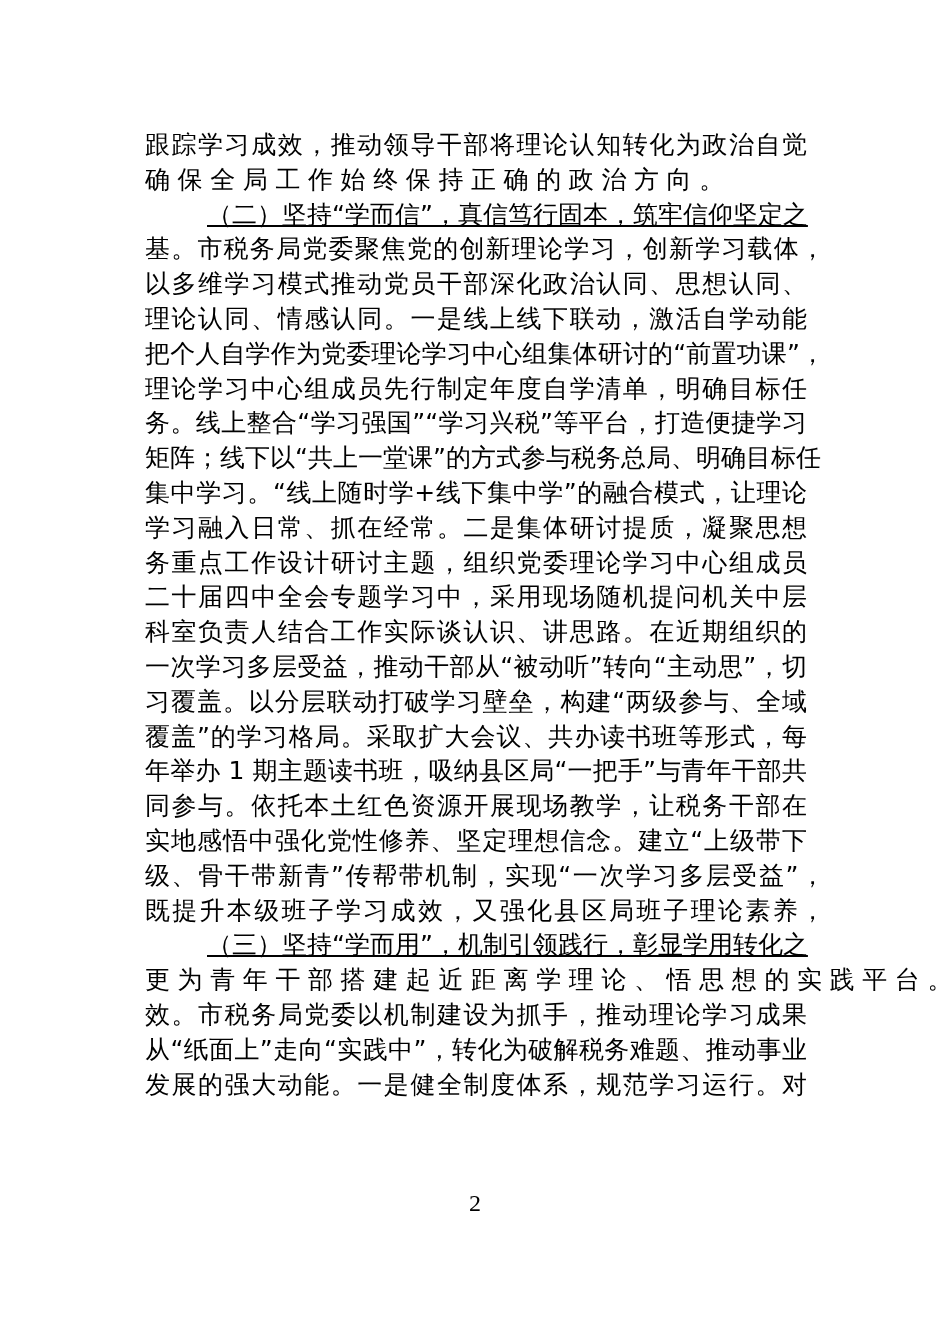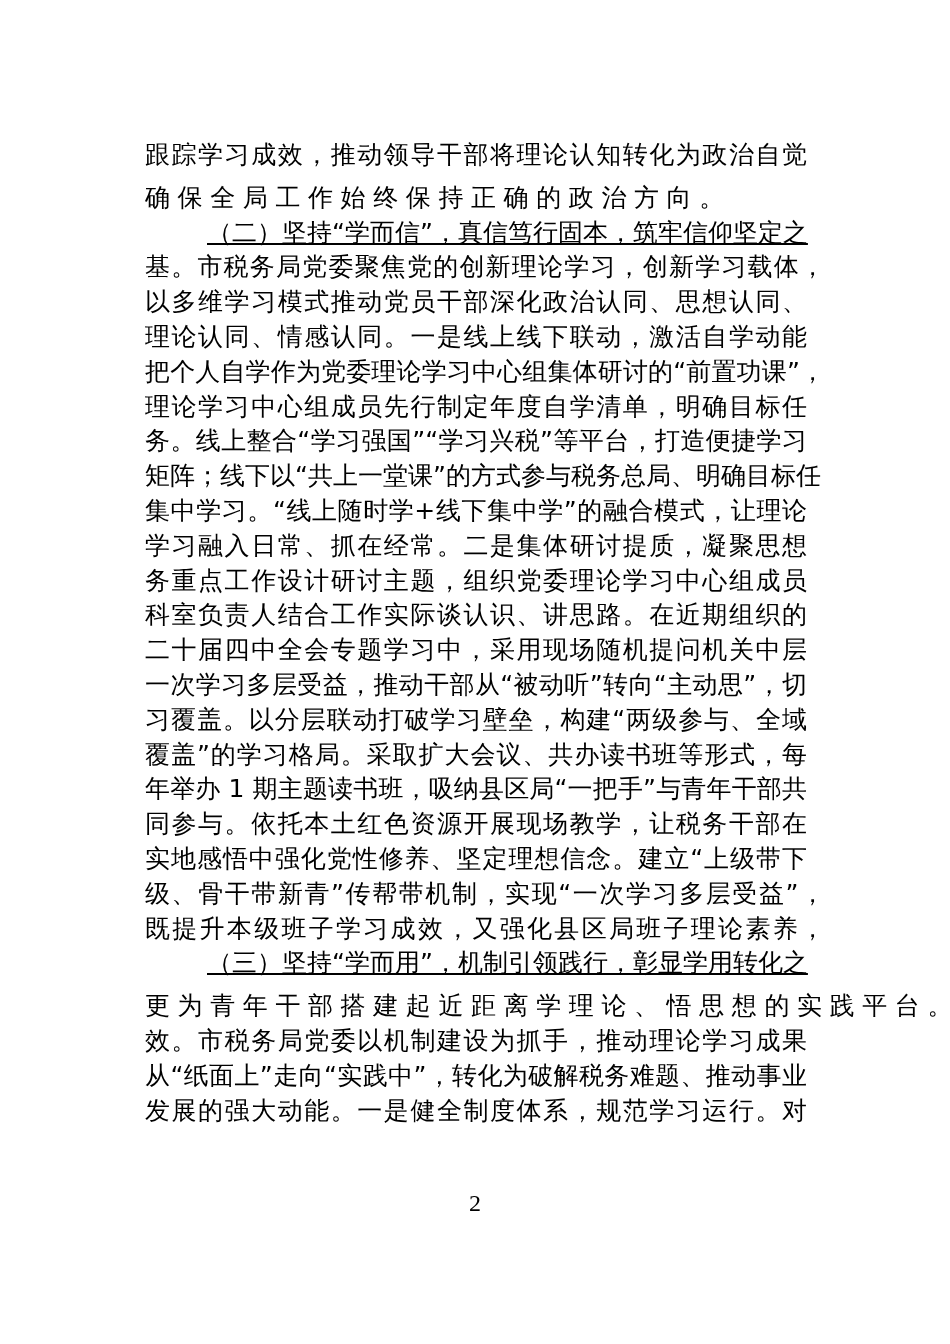--- a/index.html
+++ b/index.html
@@ -19,37 +19,36 @@
     position: absolute;
     left: 0;
     top: 0;
     width: 950px;
     height: 1344px;
     background: #ffffff;
   }
   .body-text {
     position: absolute;
     left: 145px;
-    top: 138px;
+    top: 128px;
     width: 662px;
   }
   .line {
     height: 34.8px;
     line-height: 34.8px;
     font-size: 25px;
     white-space: nowrap;
     text-align: justify;
     text-align-last: justify;
     letter-spacing: 0px;
     overflow: visible;
   }
   .line.last {
     text-align-last: left;
     letter-spacing: 7.6px;
-    margin-top: 8px;
   }
   .line.indent {
     padding-left: 62px;
     width: 600px;
     text-decoration: underline;
   }
   .line.wide {
     width: 680px;
   }
   .page-number {
@@ -74,22 +73,22 @@
     <div class="line wide">基。市税务局党委聚焦党的创新理论学习，创新学习载体，</div>
     <div class="line">以多维学习模式推动党员干部深化政治认同、思想认同、</div>
     <div class="line">理论认同、情感认同。一是线上线下联动，激活自学动能</div>
     <div class="line wide">把个人自学作为党委理论学习中心组集体研讨的“前置功课”，</div>
     <div class="line">理论学习中心组成员先行制定年度自学清单，明确目标任</div>
     <div class="line">务。线上整合“学习强国”“学习兴税”等平台，打造便捷学习</div>
     <div class="line">矩阵；线下以“共上一堂课”的方式参与税务总局、明确目标任</div>
     <div class="line">集中学习。“线上随时学+线下集中学”的融合模式，让理论</div>
     <div class="line">学习融入日常、抓在经常。二是集体研讨提质，凝聚思想</div>
     <div class="line">务重点工作设计研讨主题，组织党委理论学习中心组成员</div>
+    <div class="line">二十届四中全会专题学习中，采用现场随机提问机关中层</div>
     <div class="line">科室负责人结合工作实际谈认识、讲思路。在近期组织的</div>
-    <div class="line">二十届四中全会专题学习中，采用现场随机提问机关中层</div>
     <div class="line">一次学习多层受益，推动干部从“被动听”转向“主动思”，切</div>
     <div class="line">习覆盖。以分层联动打破学习壁垒，构建“两级参与、全域</div>
     <div class="line">覆盖”的学习格局。采取扩大会议、共办读书班等形式，每</div>
     <div class="line">年举办 1 期主题读书班，吸纳县区局“一把手”与青年干部共</div>
     <div class="line">同参与。依托本土红色资源开展现场教学，让税务干部在</div>
     <div class="line">实地感悟中强化党性修养、坚定理想信念。建立“上级带下</div>
     <div class="line wide">级、骨干带新青”传帮带机制，实现“一次学习多层受益”，</div>
     <div class="line wide">既提升本级班子学习成效，又强化县区局班子理论素养，</div>
     <div class="line indent">（三）坚持“学而用”，机制引领践行，彰显学用转化之</div>
     <div class="line last">更为青年干部搭建起近距离学理论、悟思想的实践平台。</div>

